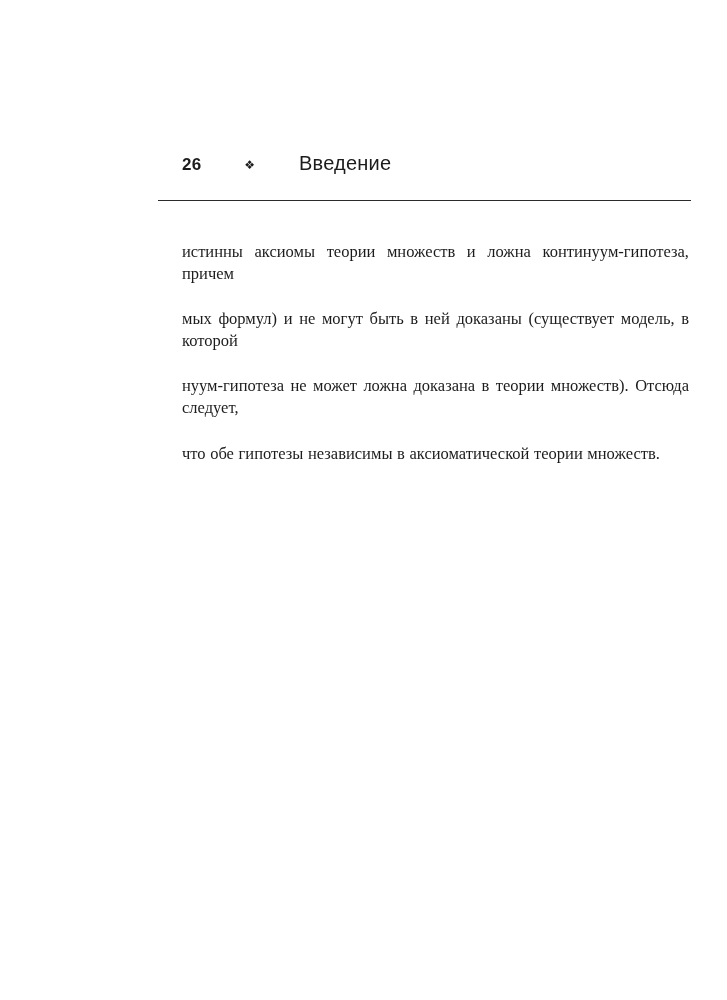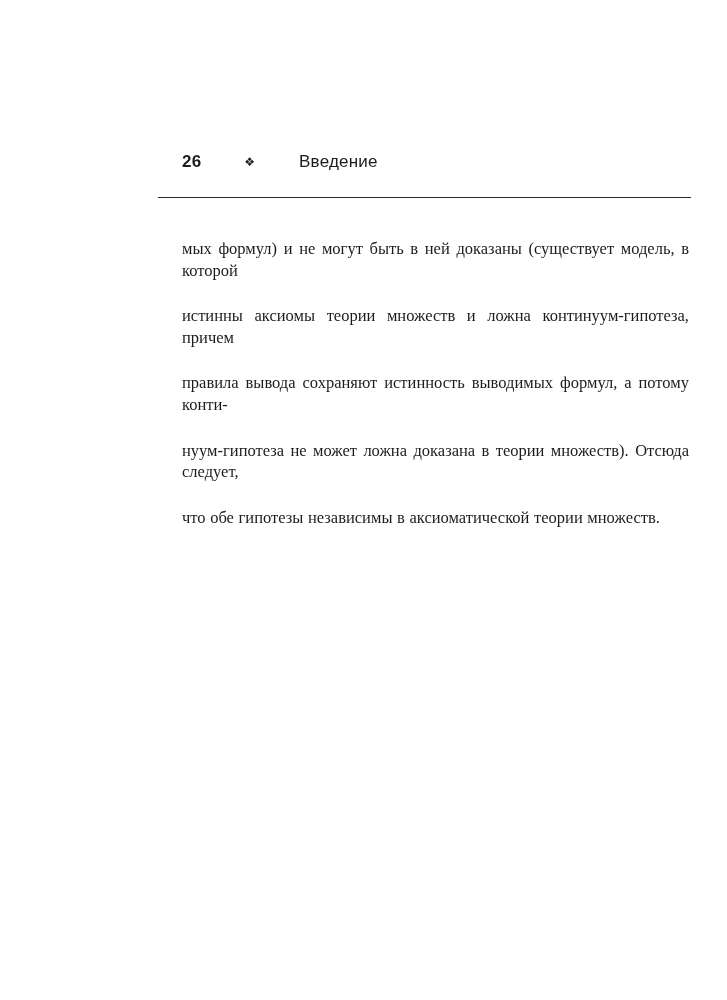--- a/index.html
+++ b/index.html
@@ -34,21 +34,21 @@
     letter-spacing: 0.2px;
   }
   .header-bullet {
     font-size: 12px;
     margin-left: 19px;
     position: relative;
     top: -1px;
     color: #1c1c1c;
   }
   .section-title {
-    font-size: 17px;
+    font-size: 20px;
     font-weight: 400;
     margin-left: 20px;
     letter-spacing: 0.2px;
   }
   .body-text {
     margin-top: 14px;
     color: #1c1c1c;
     font-size: 16.5px;
     line-height: 21.6px;
   }
@@ -69,21 +69,20 @@
 <div class="page">
   <div class="content">
 
     <div class="running-header">
       <span class="page-number">26</span>
       <span class="header-bullet">❖</span>
       <span class="section-title">Введение</span>
     </div>
 
     <div class="body-text">
+      <div class="line">истинны аксиомы теории множеств и ложна континуум-гипотеза, причем</div>
       <div class="line">мых формул) и не могут быть в ней доказаны (существует модель, в которой</div>
-      <div class="line">истинны аксиомы теории множеств и ложна континуум-гипотеза, причем</div>
-      <div class="line">правила вывода сохраняют истинность выводимых формул, а потому конти-</div>
       <div class="line">нуум-гипотеза не может ложна доказана в теории множеств). Отсюда следует,</div>
       <div class="line last">что обе гипотезы независимы в аксиоматической теории множеств.</div>
     </div>
 
   </div>
 </div>
 
 </body></html>

